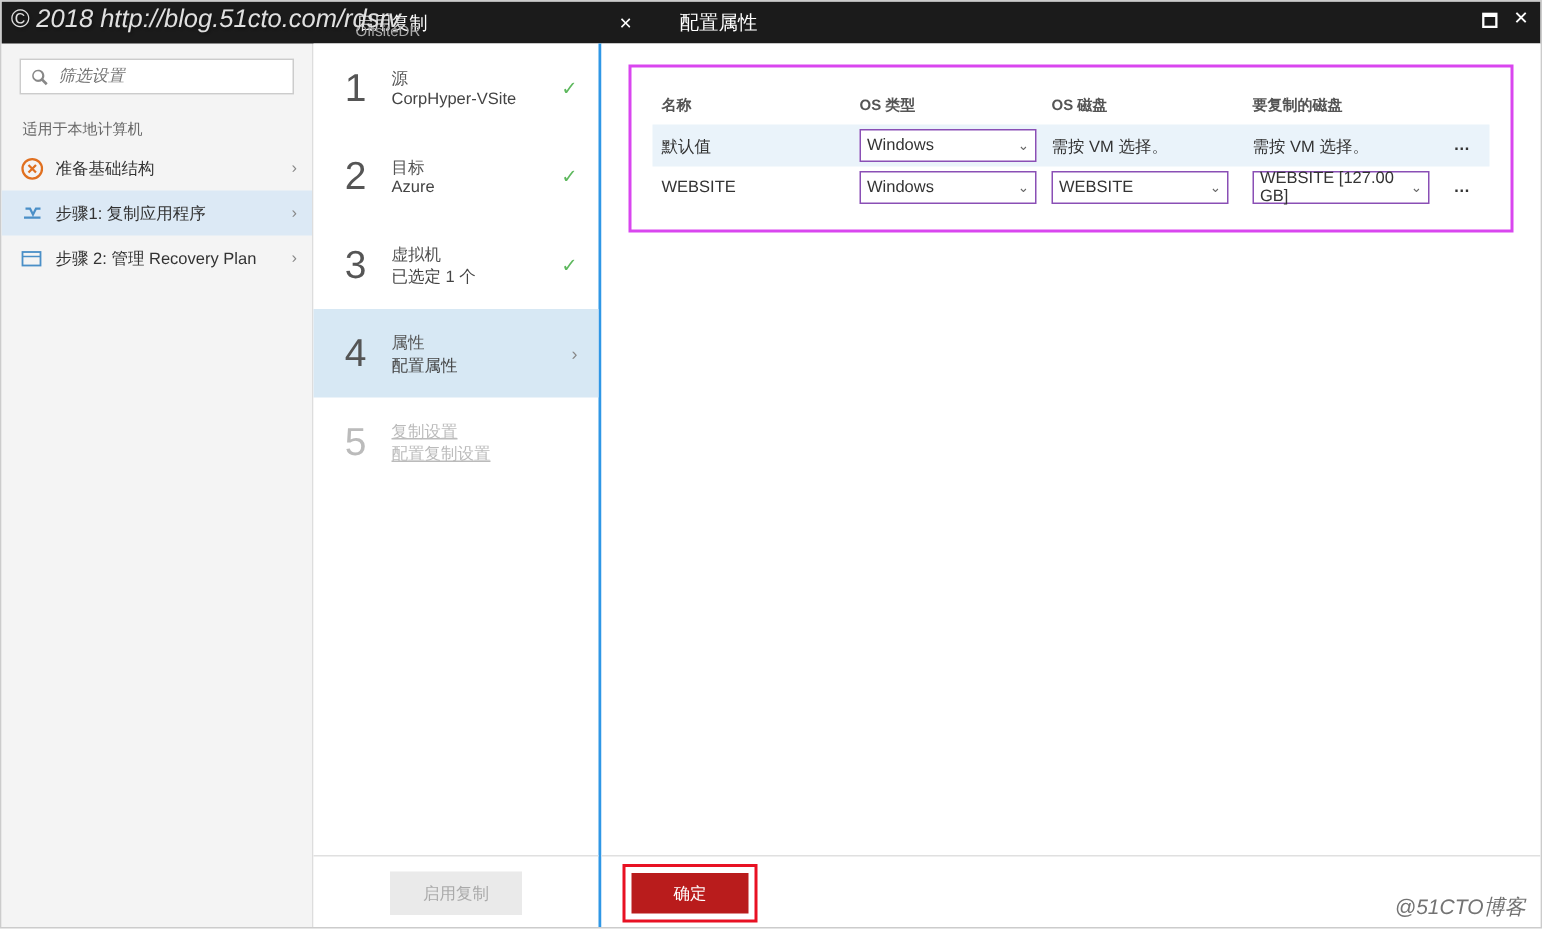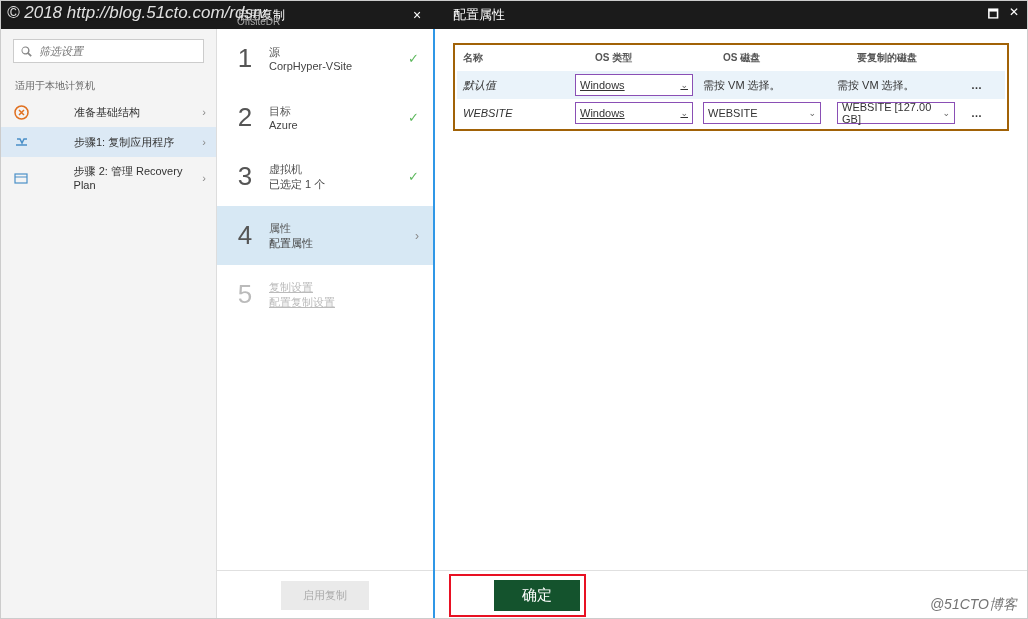--- a/index.html
+++ b/index.html
@@ -16,61 +16,61 @@
     .topbar .right-icons { position: absolute; right: 8px; display: flex; gap: 10px; }
     .topbar .icon { cursor: pointer; font-size: 12px; }
     
     .main { display: flex; height: 591px; }
     
     .sidebar { width: 216px; background: #f4f4f4; border-right: 1px solid #ddd; padding: 10px 0; }
     .search-box { margin: 0 12px 10px; border: 1px solid #ccc; background: #fff; height: 24px; display: flex; align-items: center; padding: 0 6px; }
     .search-box svg { width: 13px; height: 13px; fill: #888; }
     .search-box input { border: none; outline: none; font-size: 11px; font-style: italic; color: #999; margin-left: 6px; width: 150px; background: transparent; }
     .side-section-title { font-size: 10px; color: #666; padding: 6px 14px 4px; }
-    .side-item { display: flex; align-items: center; padding: 7px 12px; font-size: 11px; color: #333; cursor: pointer; position: relative; gap: 37px; }
+    .side-item { display: flex; align-items: center; padding: 7px 12px; font-size: 11px; color: #333; cursor: pointer; position: relative; }
     .side-item.active { background: #dce9f5; }
     .side-item .icon-box { width: 16px; height: 16px; margin-right: 8px; display: flex; align-items: center; justify-content: center; }
     .side-item .chev { position: absolute; right: 10px; color: #888; font-size: 11px; }
     
     .wizard { width: 218px; background: #fff; border-right: 2px solid #2f97e6; position: relative; }
     .step { display: flex; align-items: center; padding: 14px 14px; cursor: pointer; position: relative; border-bottom: 0; }
     .step.active { background: #d7e8f4; }
     .step.disabled { color: #aaa; }
     .step-num { font-size: 26px; font-weight: 300; color: #555; width: 28px; text-align: center; }
     .step.disabled .step-num { color: #bbb; }
     .step-text { margin-left: 10px; }
     .step-label { font-size: 11px; color: #555; }
     .step-sub { font-size: 11px; color: #444; }
     .step.disabled .step-label, .step.disabled .step-sub { color: #bbb; text-decoration: underline; }
     .step .check { position: absolute; right: 14px; color: #5db85d; font-size: 13px; }
     .step .chev { position: absolute; right: 14px; color: #888; font-size: 12px; }
     .wizard-footer { position: absolute; bottom: 0; left: 0; right: 0; height: 50px; border-top: 1px solid #e0e0e0; display: flex; align-items: center; justify-content: center; }
     .btn-disabled { background: #eaeaea; color: #aaa; font-size: 11px; padding: 7px 22px; cursor: not-allowed; border: none; }
     
     .detail { flex: 1; background: #fff; position: relative; padding: 14px 18px 60px; }
-    .table-wrap { border: 2px solid #a16207; padding: 2px; }
+    .table-wrap { border: 2px solid #d946ef; padding: 14px; }
     .tbl-head { display: flex; font-size: 10px; color: #555; padding: 4px 6px 6px; font-weight: 600; }
     .tbl-head > div:nth-child(1) { width: 132px; }
     .tbl-head > div:nth-child(2) { width: 128px; }
     .tbl-head > div:nth-child(3) { width: 134px; }
     .tbl-head > div:nth-child(4) { flex: 1; }
     .tbl-row { display: flex; align-items: center; padding: 3px 6px; font-size: 11px; color: #333; }
     .tbl-row.hl { background: #eaf3fa; }
-    .tbl-row > div:nth-child(1) { width: 112px; font-style: italic; }
-    .tbl-row > div:nth-child(2) { width: 128px; text-decoration: underline; }
+    .tbl-row > div:nth-child(1) { width: 132px; }
+    .tbl-row > div:nth-child(2) { width: 128px; }
     .tbl-row > div:nth-child(3) { width: 134px; }
     .tbl-row > div:nth-child(4) { width: 128px; }
     .tbl-row .dots { padding: 0 6px; cursor: pointer; font-weight: bold; letter-spacing: 1px; }
     .sel { border: 1px solid #8a4fb5; height: 22px; width: 118px; font-size: 11px; padding: 0 4px; background: #fff; cursor: pointer; display: flex; align-items: center; justify-content: space-between; }
     .sel .caret { color: #666; font-size: 9px; }
     .txt-need { font-size: 11px; color: #333; }
     
     .detail-footer { position: absolute; bottom: 0; left: 0; right: 0; height: 50px; border-top: 1px solid #e0e0e0; display: flex; align-items: center; padding: 0 14px; }
     .btn-box { border: 2px solid #e81123; padding: 4px; }
-    .btn-primary { background: #14532d; color: #fff; border: none; font-size: 15px; padding: 6px 28px; cursor: pointer; margin-left: 39px; }
+    .btn-primary { background: #b91c1c; color: #fff; border: none; font-size: 11px; padding: 6px 28px; cursor: pointer; }
   </style>
 </head>
 <body>
 
 <div class="watermark-tl">© 2018 http://blog.51cto.com/rdsrv</div>
 <div class="watermark-br">@51CTO博客</div>
 
 <div class="topbar">
   <span class="title1">启用复制</span>
   <span class="subtitle">OffsiteDR</span>

